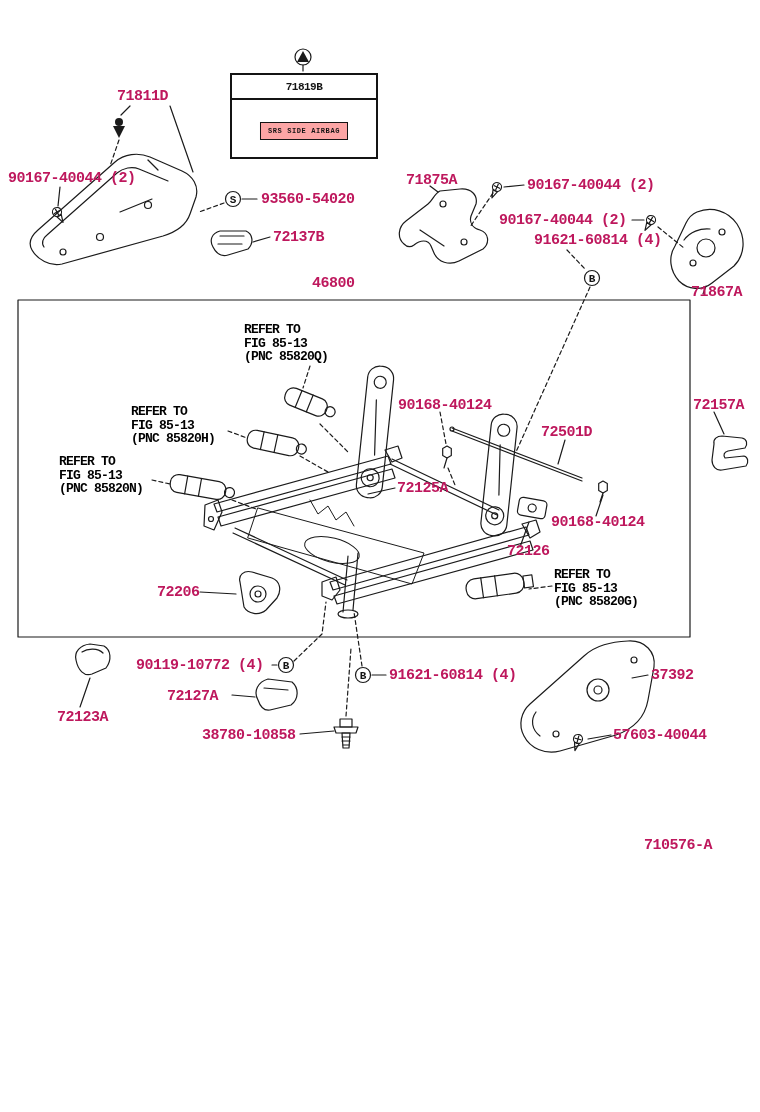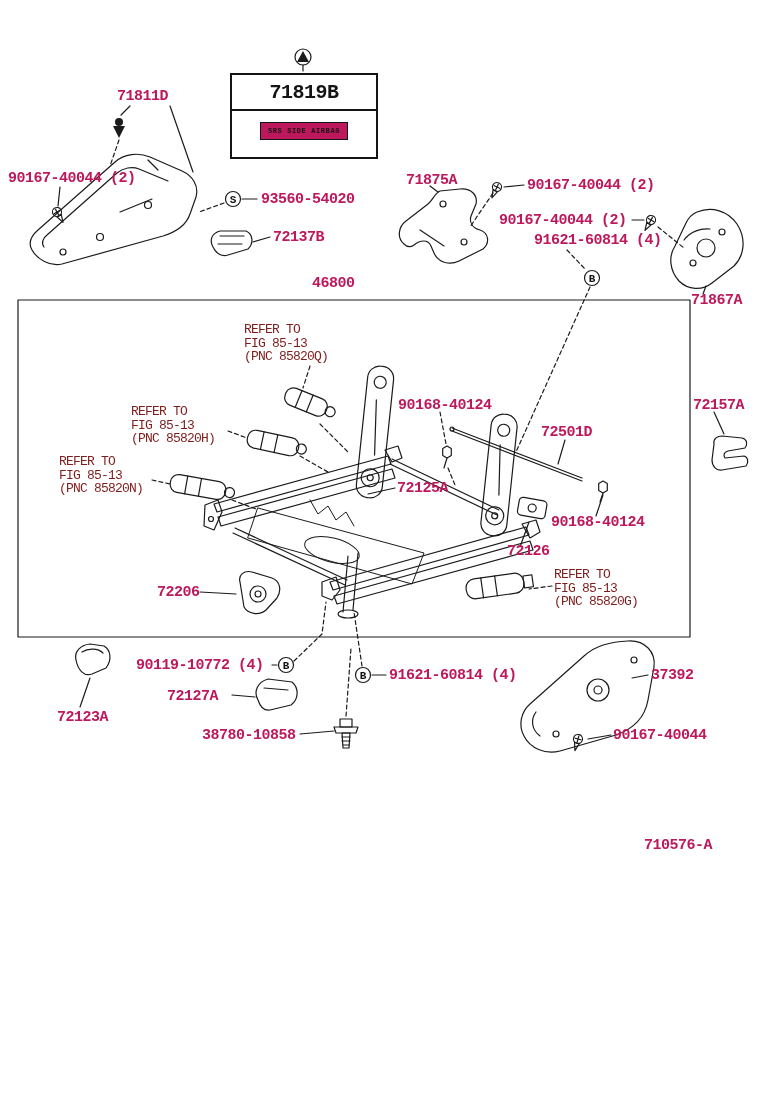--- a/index.html
+++ b/index.html
@@ -7,35 +7,35 @@
     position:relative; width:760px; height:1112px; background:#fff;
     outline:1px solid #3a3a3a; overflow:hidden;
     font-family:"Liberation Mono","DejaVu Sans Mono",monospace; color:#141414;
   }
   .art { position:absolute; left:0; top:0; }
   .callout {
     position:absolute; font-weight:700; font-size:15px; letter-spacing:-0.5px;
     white-space:nowrap; color:#be185d;
   }
   .refer {
-    position:absolute; font-weight:400; font-size:13px; line-height:13.5px;
-    letter-spacing:-0.8px; white-space:nowrap; color:#7f1d1d;
+    position:absolute; font-weight:700; font-size:13px; line-height:13.5px;
+    letter-spacing:-0.8px; white-space:nowrap; color:#000000;
   }
   .airbag-box {
     position:absolute; left:230px; top:73px; width:148px; height:86px;
     border:2px solid #141414; box-sizing:border-box; background:#fff;
   }
   .airbag-box .pn {
-    text-align:center; font-size:20px; font-weight:700; letter-spacing:-0.5px;
+    text-align:center; font-size:11px; font-weight:700; letter-spacing:-0.5px;
     padding:6px 0 5px 0; border-bottom:2px solid #141414;
   }
   .airbag-tag {
     position:absolute; left:50%; transform:translateX(-50%); top:47px;
     border:1.5px solid #141414; font-size:7px; font-weight:700;
-    letter-spacing:0.6px; padding:4px 7px; white-space:nowrap; background:#be185d;
+    letter-spacing:0.6px; padding:4px 7px; white-space:nowrap; background:#fca5a5;
   }
   svg .ln { stroke:#1b1b1b; stroke-width:1.2; fill:none; stroke-linecap:round; stroke-linejoin:round; }
   svg .dash { stroke-dasharray:4 3; }
   svg .sym { font:700 11px "Liberation Mono",monospace; fill:#141414; text-anchor:middle; }
 </style>
 </head>
 <body>
 
 <div class="page">
 
@@ -312,36 +312,36 @@
   </div>
 
   <div class="callout" style="left:117px; top:88px">71811D</div>
   <div class="callout" style="left:8px;   top:170px">90167-40044 (2)</div>
   <div class="callout" style="left:261px; top:191px">93560-54020</div>
   <div class="callout" style="left:273px; top:229px">72137B</div>
   <div class="callout" style="left:406px; top:172px">71875A</div>
   <div class="callout" style="left:527px; top:177px">90167-40044 (2)</div>
   <div class="callout" style="left:499px; top:212px">90167-40044 (2)</div>
   <div class="callout" style="left:534px; top:232px">91621-60814 (4)</div>
-  <div class="callout" style="left:691px; top:292px">71867A</div>
+  <div class="callout" style="left:691px; top:284px">71867A</div>
   <div class="callout" style="left:312px; top:275px">46800</div>
   <div class="callout" style="left:398px; top:397px">90168-40124</div>
   <div class="callout" style="left:541px; top:424px">72501D</div>
   <div class="callout" style="left:693px; top:397px">72157A</div>
   <div class="callout" style="left:397px; top:480px">72125A</div>
   <div class="callout" style="left:551px; top:514px">90168-40124</div>
   <div class="callout" style="left:507px; top:543px">72126</div>
   <div class="callout" style="left:157px; top:584px">72206</div>
   <div class="callout" style="left:136px; top:657px">90119-10772 (4)</div>
   <div class="callout" style="left:57px;  top:709px">72123A</div>
   <div class="callout" style="left:167px; top:688px">72127A</div>
   <div class="callout" style="left:389px; top:667px">91621-60814 (4)</div>
   <div class="callout" style="left:202px; top:727px">38780-10858</div>
   <div class="callout" style="left:651px; top:667px">37392</div>
-  <div class="callout" style="left:613px; top:727px">90167-40044</div>
+  <div class="callout" style="left:613px; top:727px">57603-40044</div>
   <div class="callout" style="left:644px; top:837px">710576-A</div>
 
   <div class="refer" style="left:244px; top:323px">
     <div>REFER TO</div>
     <div>FIG 85-13</div>
     <div>(PNC 85820Q)</div>
   </div>
   <div class="refer" style="left:131px; top:405px">
     <div>REFER TO</div>
     <div>FIG 85-13</div>

